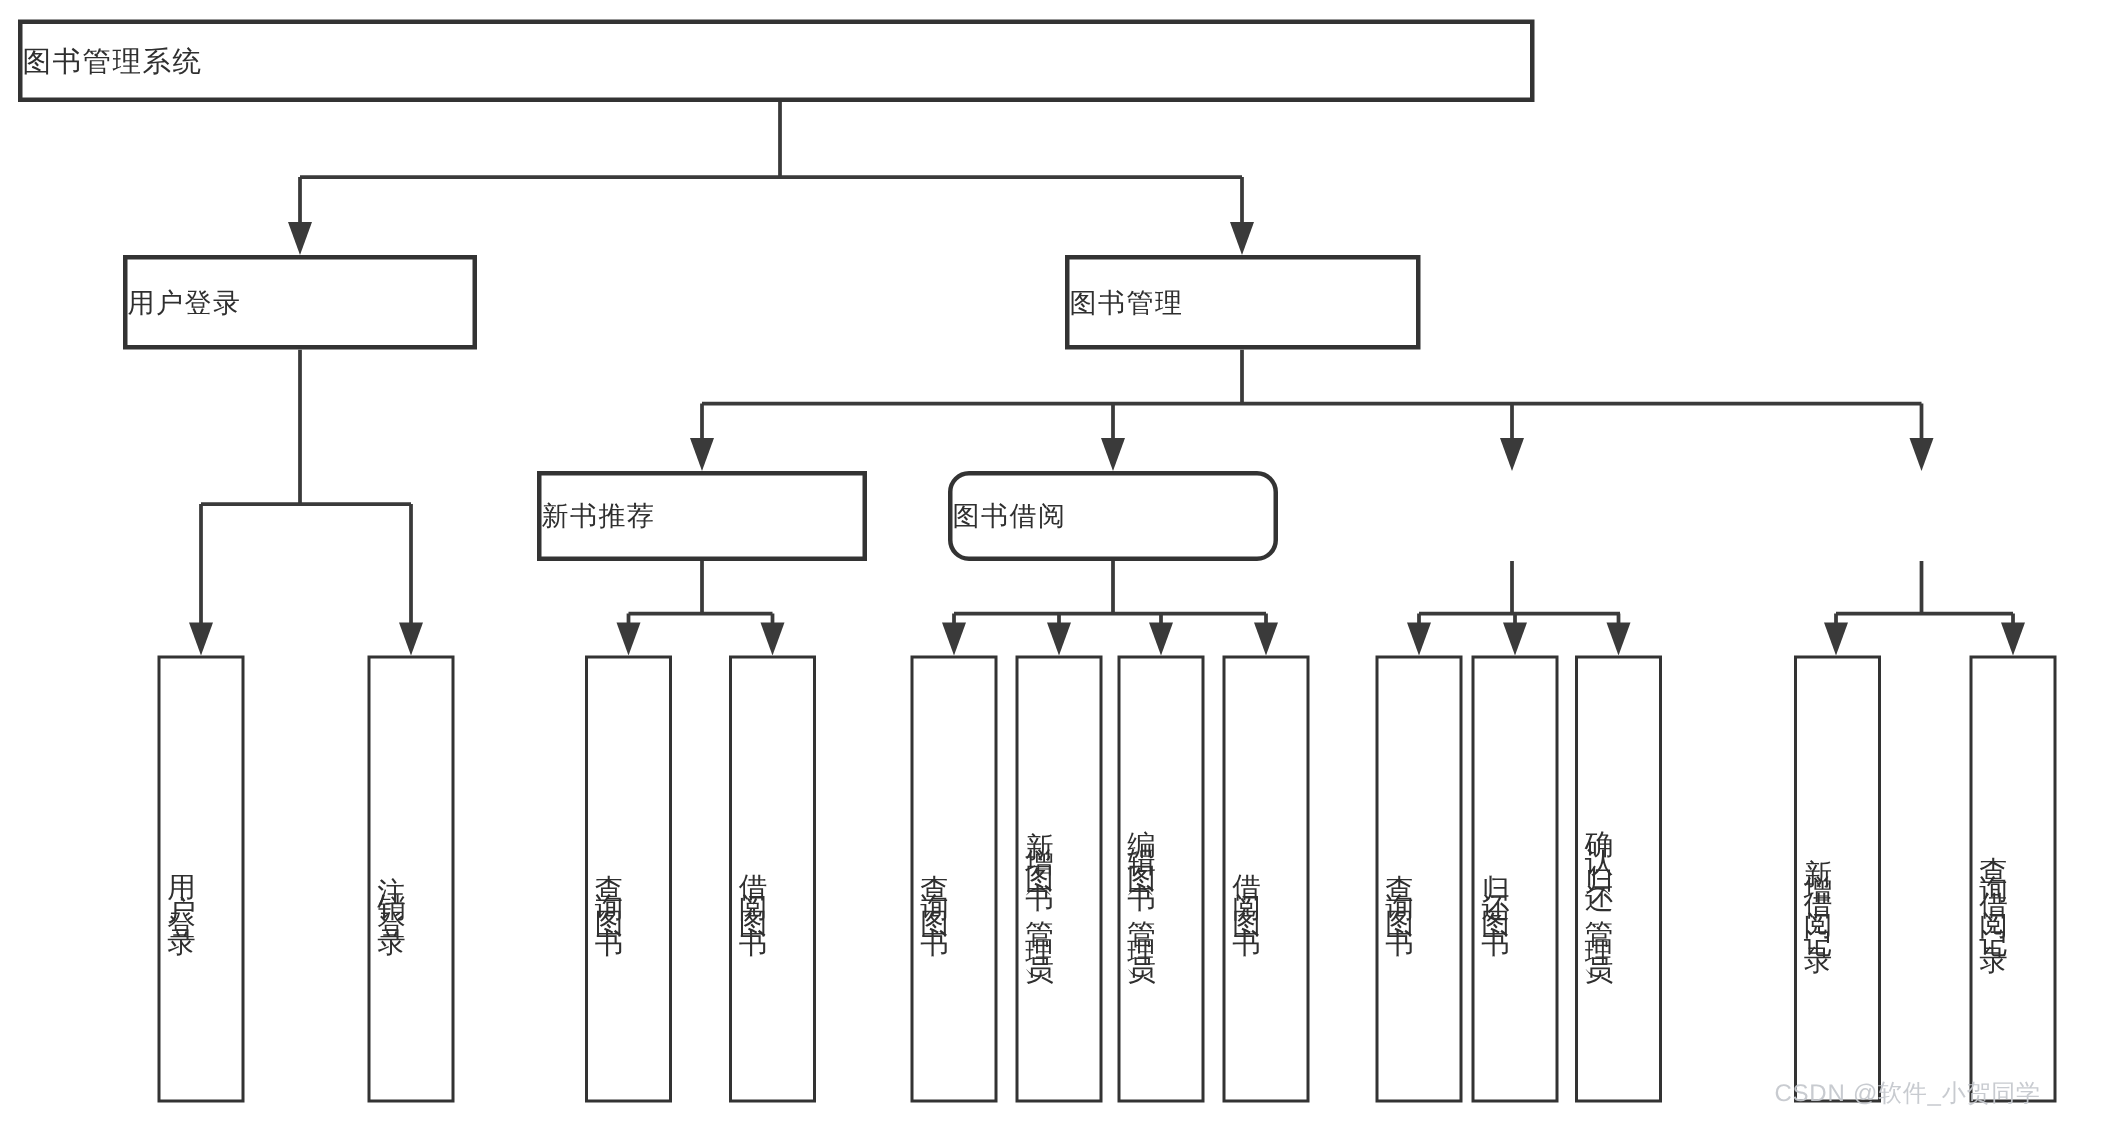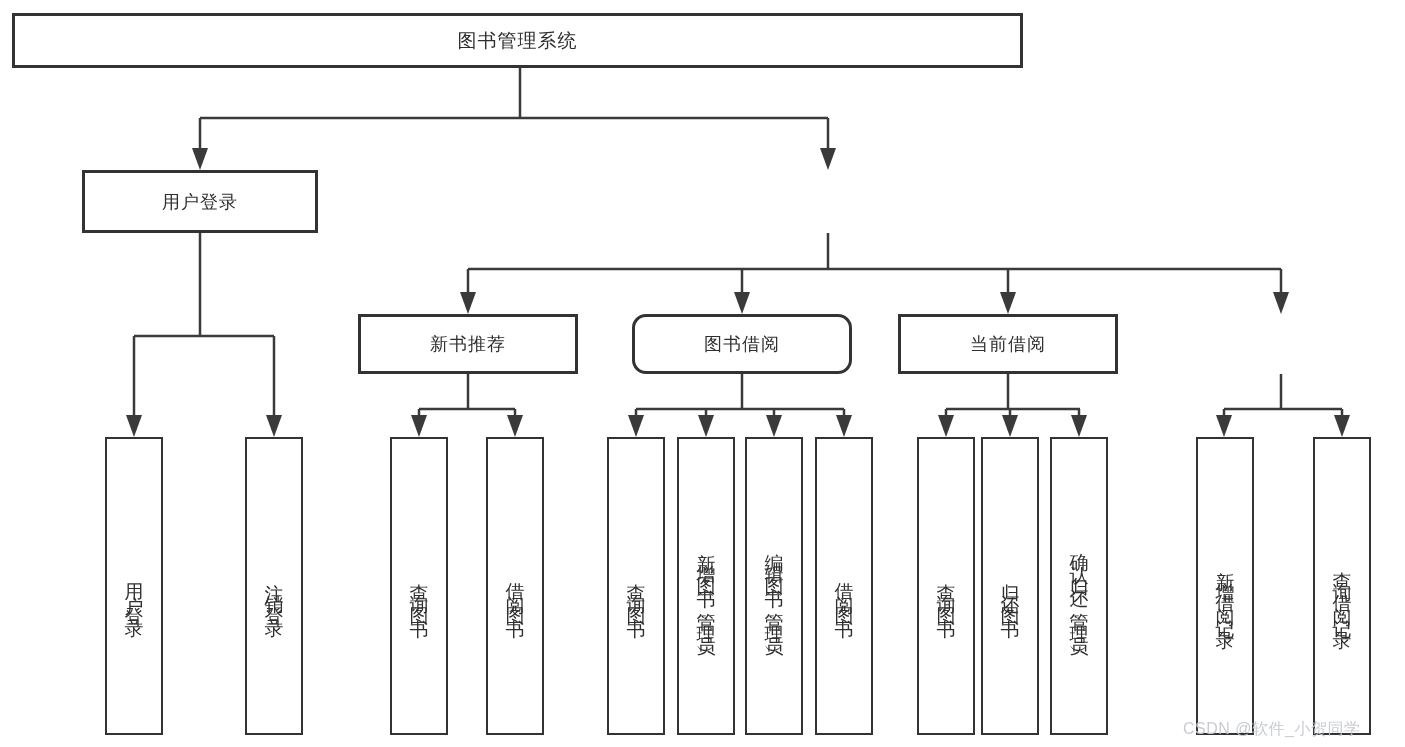--- a/index.html
+++ b/index.html
@@ -16,21 +16,20 @@
     left: 0; top: 0;
     width: 1405px; height: 747px;
   }
   .box {
     position: absolute;
     box-sizing: border-box;
     background: #ffffff;
     border: 3px solid #333333;
     display: flex;
     align-items: center;
-    justify-content: center;
     color: #2f2f2f;
     font-size: 18px;
     letter-spacing: 1px;
   }
   .box.root { font-size: 19px; }
   .box.leaf { border-width: 2px; }
   .leaf .vtext {
     writing-mode: vertical-rl;
     text-orientation: mixed;
     font-size: 19px;
@@ -110,29 +109,29 @@
       <polygon points="1334,415 1350,415 1342,437" fill="#3a3a3a"></polygon>
     </svg>
 
   <div class="box root" style="left:12px; top:13px; width:1011px; height:55px;">
     <span>图书管理系统</span>
   </div>
 
   <div class="box" style="left:82px; top:170px; width:236px; height:63px;">
     <span>用户登录</span>
   </div>
+  <div class="box" style="left:710px; top:170px; width:237px; height:63px;">
+    <span>图书管理</span>
+  </div>
 
   <div class="box" style="left:358px; top:314px; width:220px; height:60px;">
     <span>新书推荐</span>
   </div>
   <div class="box" style="left:632px; top:314px; width:220px; height:60px;border-radius:14px;">
     <span>图书借阅</span>
-  </div>
-  <div class="box" style="left:898px; top:314px; width:220px; height:60px;">
-    <span>当前借阅</span>
   </div>
 
   <div class="box leaf" style="left:105px; top:437px; width:58px; height:298px;">
     <span class="vtext">用户登录</span>
   </div>
   <div class="box leaf" style="left:245px; top:437px; width:58px; height:298px;">
     <span class="vtext">注销登录</span>
   </div>
 
   <div class="box leaf" style="left:390px; top:437px; width:58px; height:298px;">

